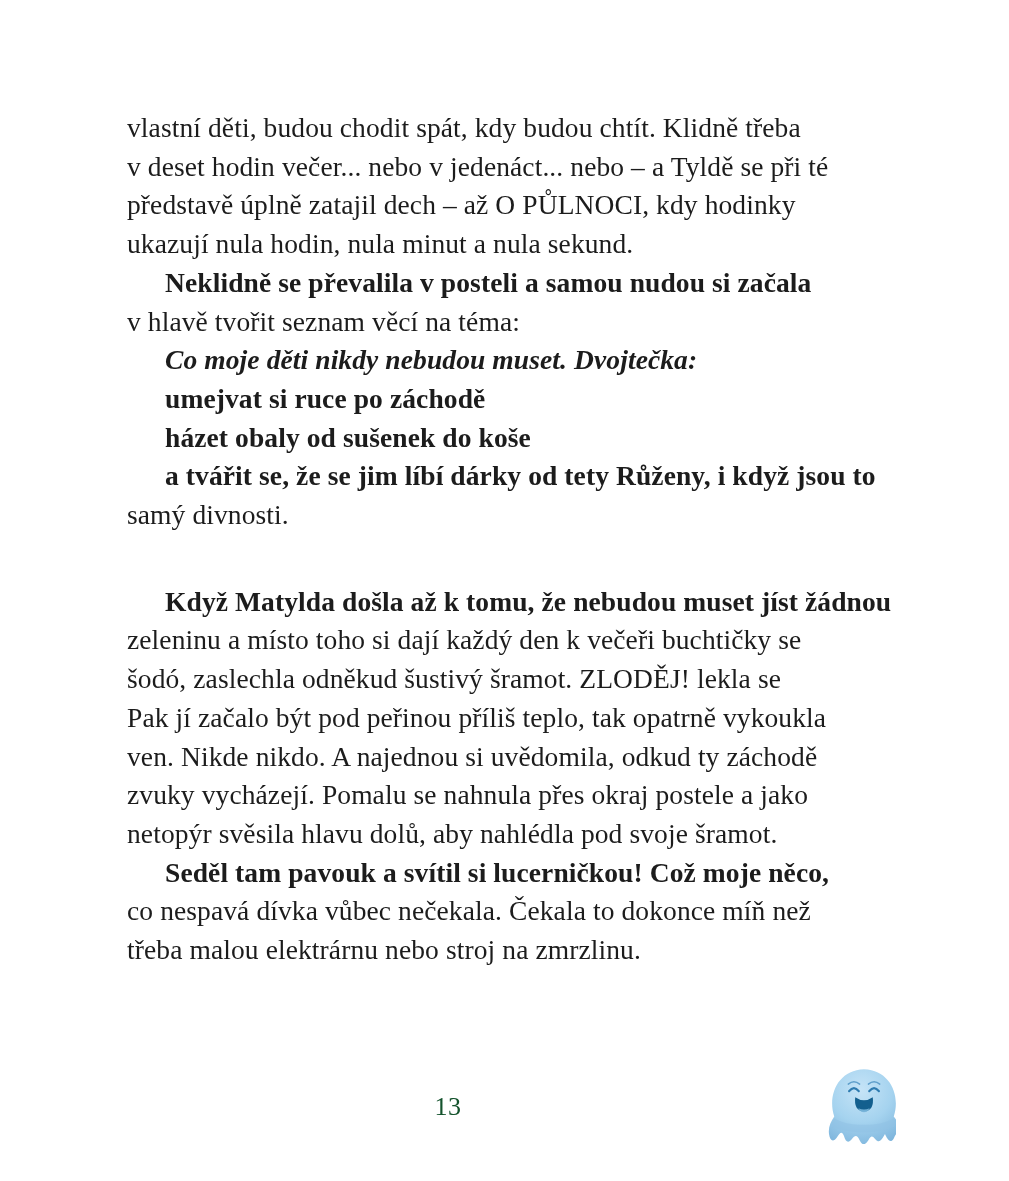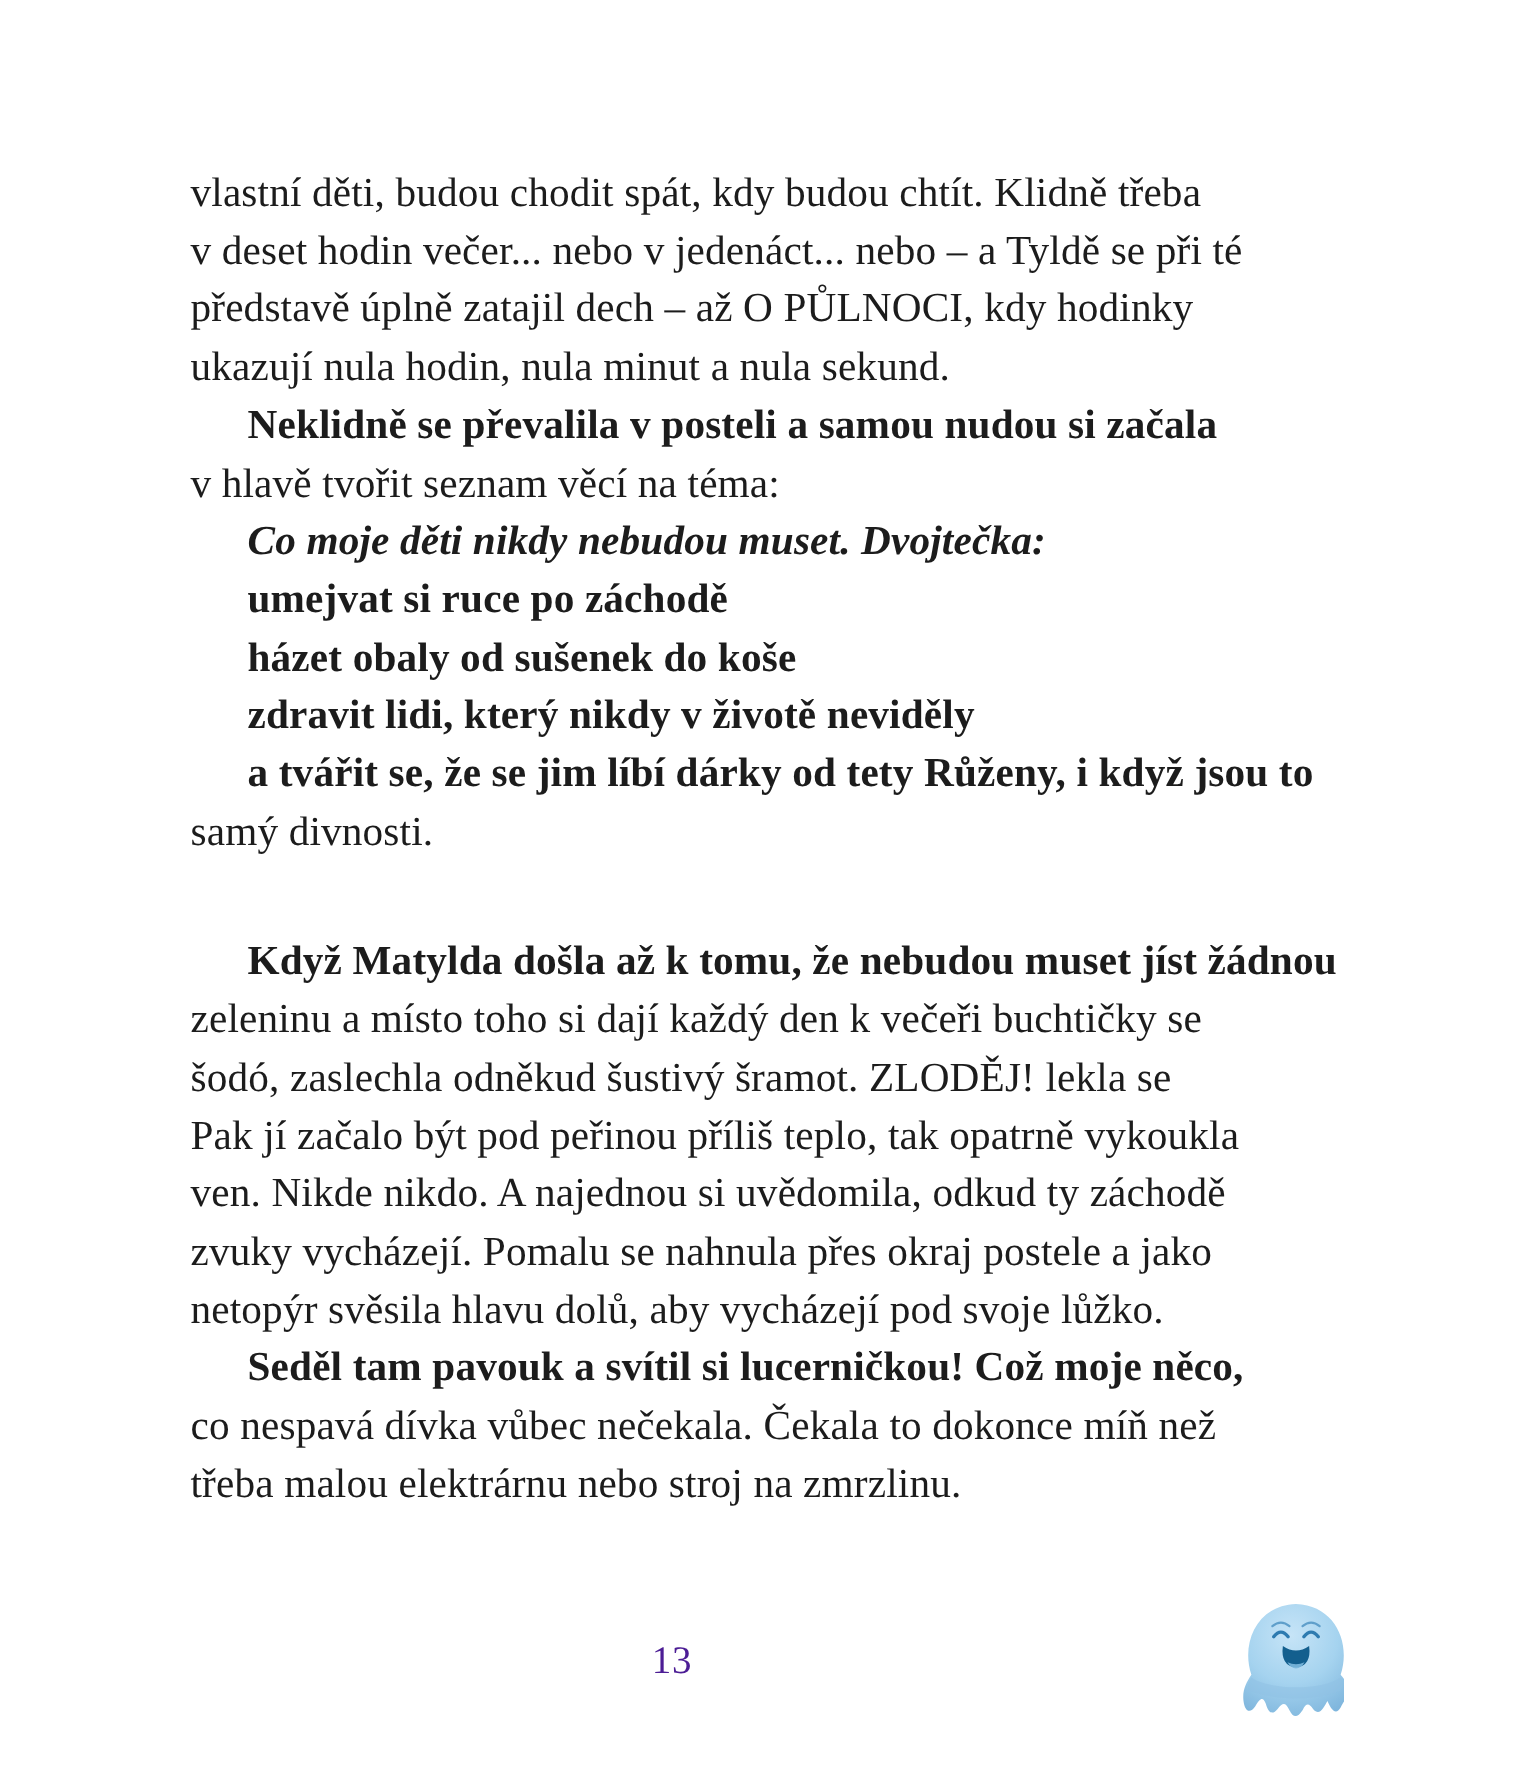--- a/index.html
+++ b/index.html
@@ -39,21 +39,21 @@
     margin-top: 48px;
   }
   .page-number {
     position: absolute;
     left: 0;
     right: 0;
     top: 1092px;
     text-align: center;
     font-size: 26px;
     letter-spacing: 0.5px;
-    color: #4c1d95;
+    color: #14532d;
   }
   .ghost {
     position: absolute;
     left: 820px;
     top: 1064px;
     width: 88px;
     height: 84px;
   }
 </style>
 </head>
@@ -64,30 +64,29 @@
   <div class="text-block">
     <div class="line">vlastní děti, budou chodit spát, kdy budou chtít. Klidně třeba</div>
     <div class="line">v deset hodin večer... nebo v jedenáct... nebo – a Tyldě se při té</div>
     <div class="line">představě úplně zatajil dech – až O PŮLNOCI, kdy hodinky</div>
     <div class="line">ukazují nula hodin, nula minut a nula sekund.</div>
     <div class="line indent">Neklidně se převalila v posteli a samou nudou si začala</div>
     <div class="line">v hlavě tvořit seznam věcí na téma:</div>
     <div class="line indent italic">Co moje děti nikdy nebudou muset. Dvojtečka:</div>
     <div class="line indent">umejvat si ruce po záchodě</div>
     <div class="line indent">házet obaly od sušenek do koše</div>
-    <div class="line indent">zdravit lidi, který nikdy v životě neviděly</div>
     <div class="line indent">a tvářit se, že se jim líbí dárky od tety Růženy, i když jsou to</div>
     <div class="line">samý divnosti.</div>
     <div class="line indent spacer">Když Matylda došla až k tomu, že nebudou muset jíst žádnou</div>
     <div class="line">zeleninu a místo toho si dají každý den k večeři buchtičky se</div>
     <div class="line">šodó, zaslechla odněkud šustivý šramot. ZLODĚJ! lekla se</div>
     <div class="line">Pak jí začalo být pod peřinou příliš teplo, tak opatrně vykoukla</div>
     <div class="line">ven. Nikde nikdo. A najednou si uvědomila, odkud ty záchodě</div>
     <div class="line">zvuky vycházejí. Pomalu se nahnula přes okraj postele a jako</div>
-    <div class="line">netopýr svěsila hlavu dolů, aby vycházejí pod svoje lůžko.</div>
+    <div class="line">netopýr svěsila hlavu dolů, aby nahlédla pod svoje šramot.</div>
     <div class="line indent">Seděl tam pavouk a svítil si lucerničkou! Což moje něco,</div>
     <div class="line">co nespavá dívka vůbec nečekala. Čekala to dokonce míň než</div>
     <div class="line">třeba malou elektrárnu nebo stroj na zmrzlinu.</div>
   </div>
 
   <div class="page-number">13</div>
 
   <div class="ghost">
     <svg viewBox="0 0 100 96" width="88" height="84" xmlns="http://www.w3.org/2000/svg" aria-hidden="true">
       <defs>

